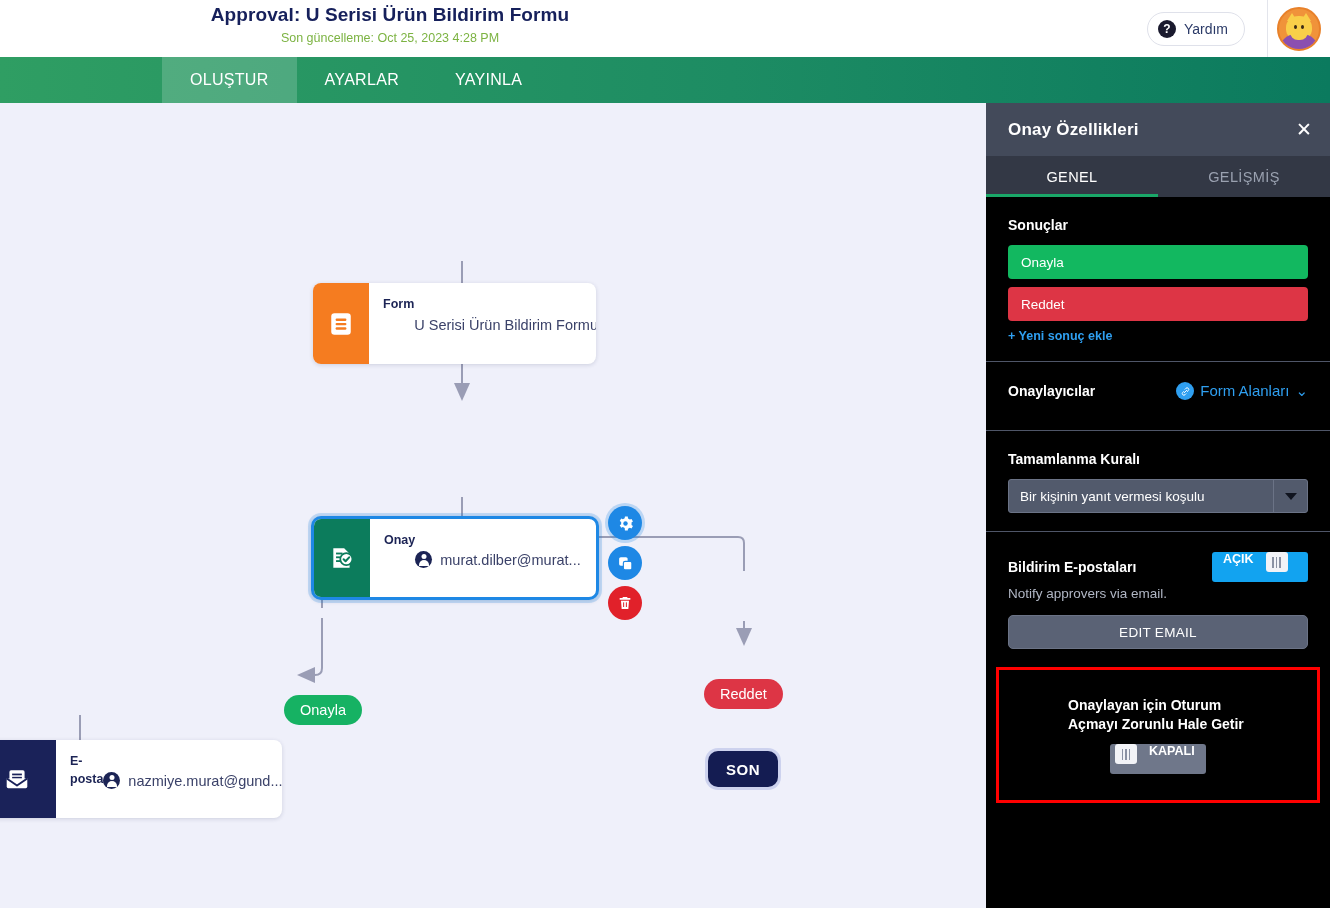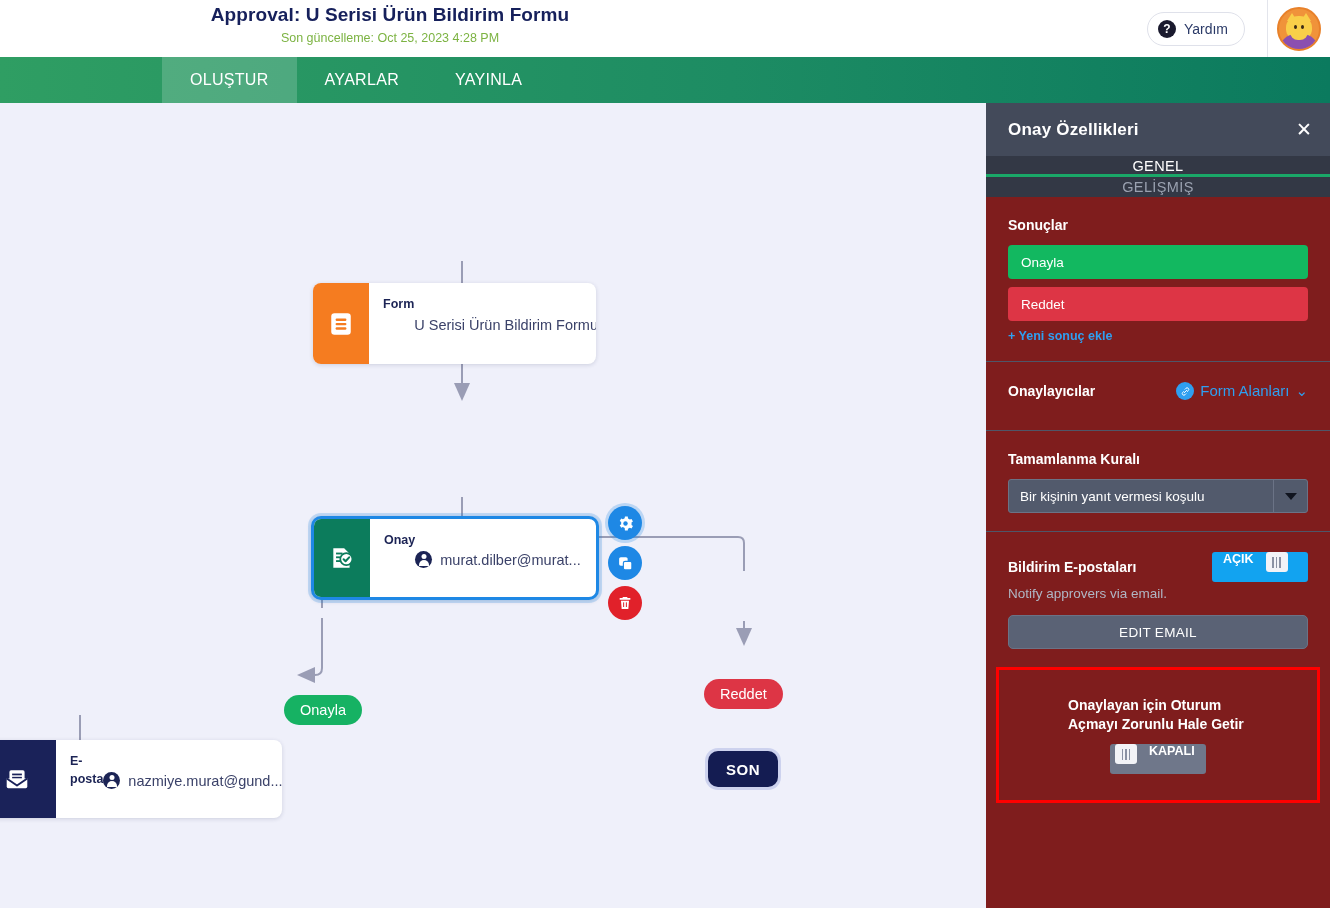--- a/index.html
+++ b/index.html
@@ -184,30 +184,30 @@
     position: absolute; width: 70px; height: 36px; border-radius: 10px;
     background: #141c52; color: #fff; font-size: 15px; font-weight: bold;
     display: flex; align-items: center; justify-content: center;
     box-shadow: 0 0 0 3px #cdd2ee; letter-spacing: 0.5px;
   }
   #end-reddet { left: 708px; top: 648px; }
 
   
   .panel {
     position: absolute; left: 986px; top: 103px; width: 344px; height: 805px;
-    background: #7f1d1d; color: #fff; overflow: hidden;
+    background: #000000; color: #fff; overflow: hidden;
   }
   .panel-header {
     height: 53px; background: #434a5a;
     display: flex; align-items: center; justify-content: space-between;
     padding: 0 18px 0 22px;
   }
   .panel-title { font-size: 17px; font-weight: bold; letter-spacing: 0.2px; }
   .panel-close { font-size: 19px; color: #fff; cursor: pointer; line-height: 1; }
-  .panel-tabs { height: 41px; background: #333845; display: flex; flex-direction: column; }
+  .panel-tabs { height: 41px; background: #333845; display: flex; }
   .panel-tab {
     flex: 1; display: flex; align-items: center; justify-content: center;
     font-size: 14.5px; color: #9aa1b0; cursor: pointer; letter-spacing: 0.4px;
     position: relative;
   }
   .panel-tab.active { color: #ffffff; }
   .panel-tab.active::after {
     content: ""; position: absolute; left: 0; right: 0; bottom: 0;
     height: 3px; background: #1aa768;
   }

